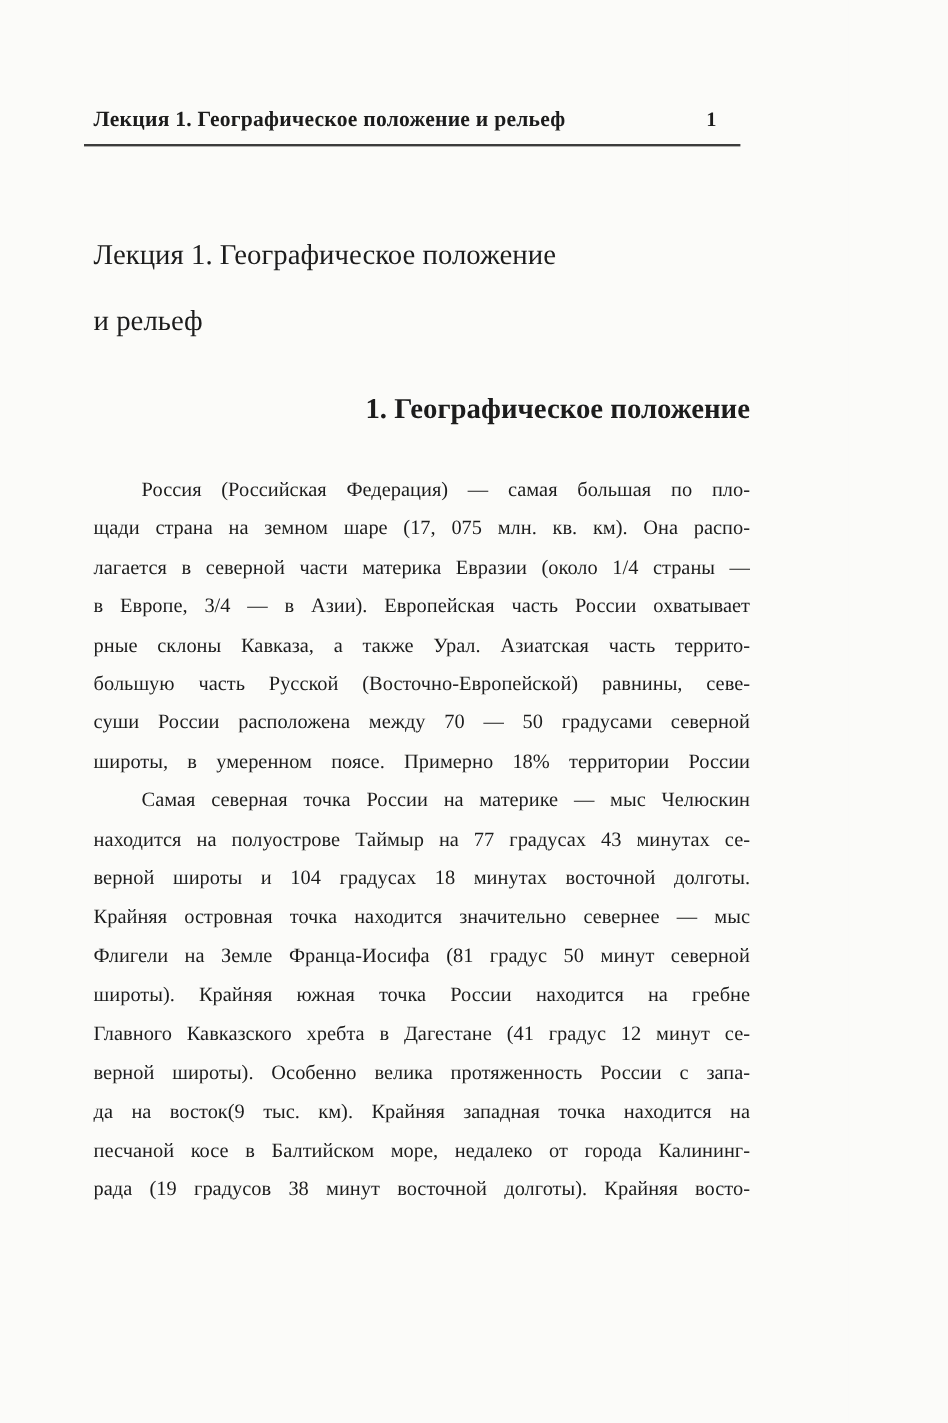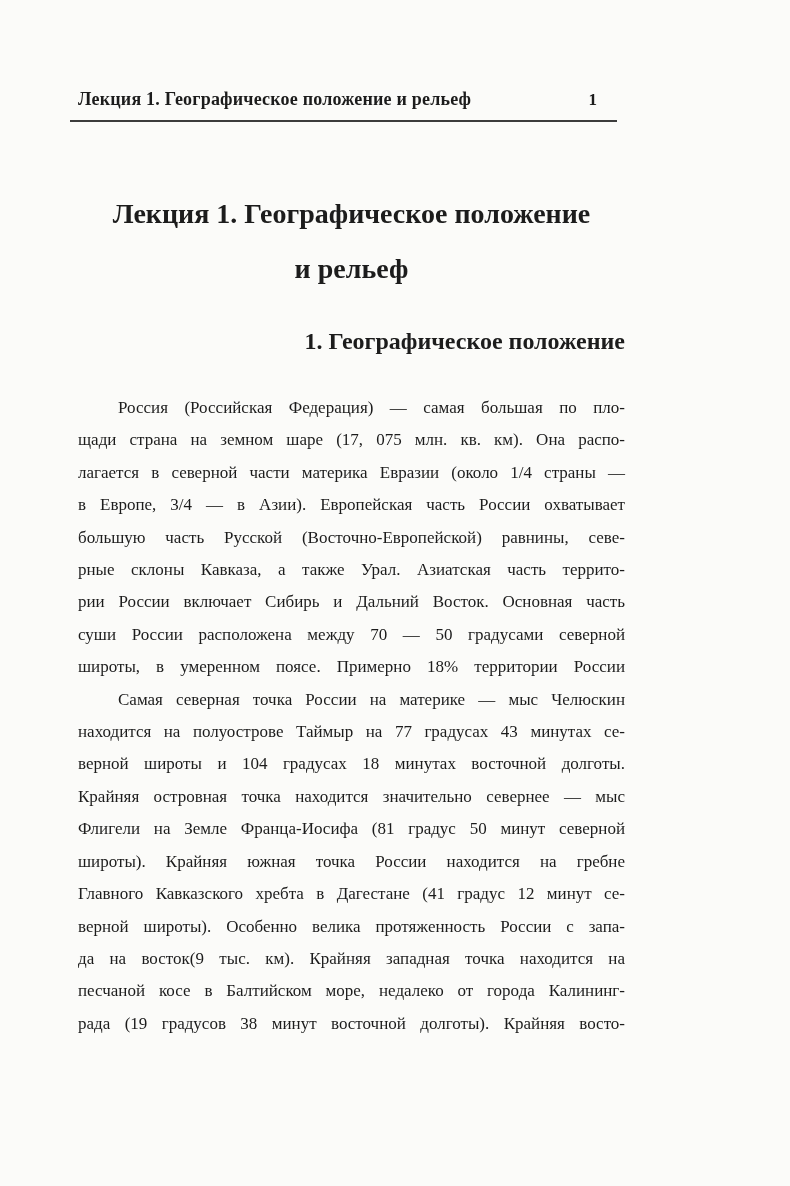--- a/index.html
+++ b/index.html
@@ -33,23 +33,23 @@
     font-size: 17px;
   }
   .header-rule {
     border-top: 2px solid #3c3c3c;
     margin-left: -8px;
     margin-right: 8px;
     height: 0;
   }
   .doc-title {
     margin: 64px 0 0 0;
-    font-size: 28px;
-    font-weight: bold;
-    text-align: center;
+    font-size: 24px;
+    font-weight: normal;
+    text-align: left;
     line-height: 55px;
   }
   .t-line { display: block; }
   .section-heading {
     margin: 30px 0 0 0;
     font-size: 24px;
     font-weight: bold;
     text-align: right;
     line-height: 30px;
   }
@@ -84,23 +84,22 @@
 
   <h2 class="section-heading">1.  Географическое положение</h2>
 
   <div class="body-text">
 
     <div class="para">
       <div class="p-line first">Россия (Российская Федерация) — самая большая по пло-</div>
       <div class="p-line">щади страна на земном шаре (17, 075 млн. кв. км). Она распо-</div>
       <div class="p-line">лагается в северной части материка Евразии (около 1/4 страны —</div>
       <div class="p-line">в Европе, 3/4 — в Азии). Европейская часть России охватывает</div>
+      <div class="p-line">рные склоны Кавказа, а также Урал. Азиатская часть террито-</div>
       <div class="p-line">большую часть Русской (Восточно-Европейской) равнины, севе-</div>
-      <div class="p-line">рные склоны Кавказа, а также Урал. Азиатская часть террито-</div>
-      <div class="p-line">рии России включает Сибирь и Дальний Восток. Основная часть</div>
       <div class="p-line">суши России расположена между 70 — 50 градусами северной</div>
       <div class="p-line">широты, в умеренном поясе. Примерно 18% территории России</div>
     </div>
 
     <div class="para">
       <div class="p-line first">Самая северная точка России на материке — мыс Челюскин</div>
       <div class="p-line">находится на полуострове Таймыр на 77 градусах 43 минутах се-</div>
       <div class="p-line">верной широты и 104 градусах 18 минутах восточной долготы.</div>
       <div class="p-line">Крайняя островная точка находится значительно севернее — мыс</div>
       <div class="p-line">Флигели на Земле Франца-Иосифа (81 градус 50 минут северной</div>

